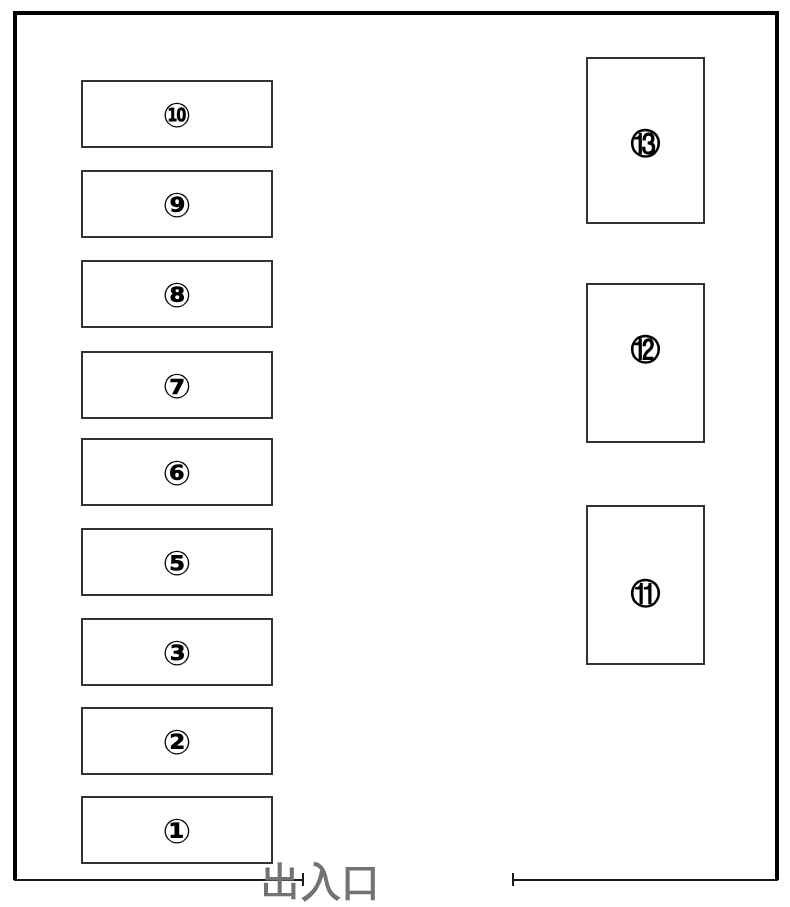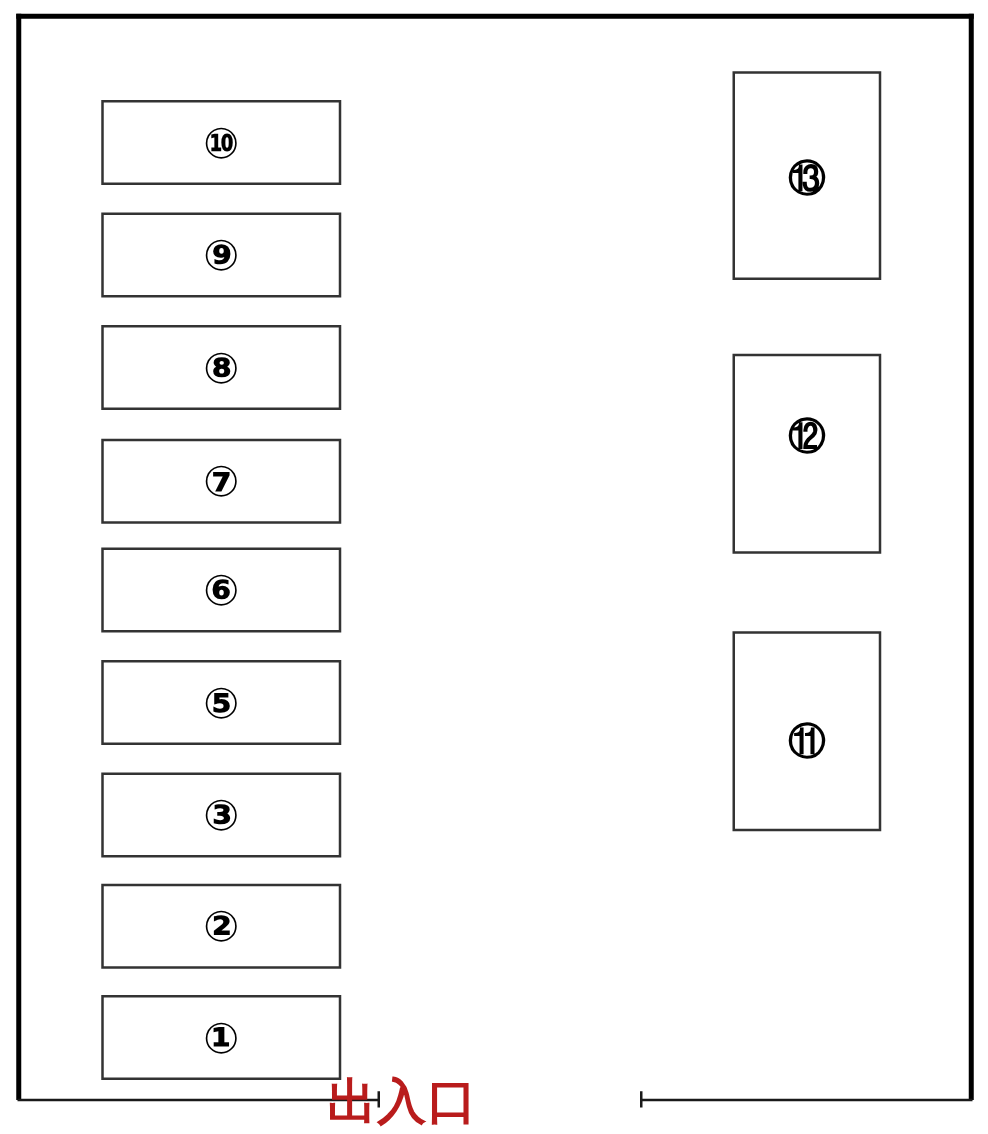--- a/index.html
+++ b/index.html
@@ -89,21 +89,21 @@
   }
   .entry-label {
     position: absolute;
     top: 862px;
     left: 0;
     width: 644px;
     text-align: center;
     font-family: "DejaVu Sans", "Liberation Sans", sans-serif;
     font-size: 39px;
     font-weight: bold;
-    color: #b91c1c;
+    color: #737373;
     line-height: 1.05;
     letter-spacing: 1px;
   }
 </style>
 </head>
 <body>
 
 <div id="plan">
 
   <div class="room-outline"></div>

